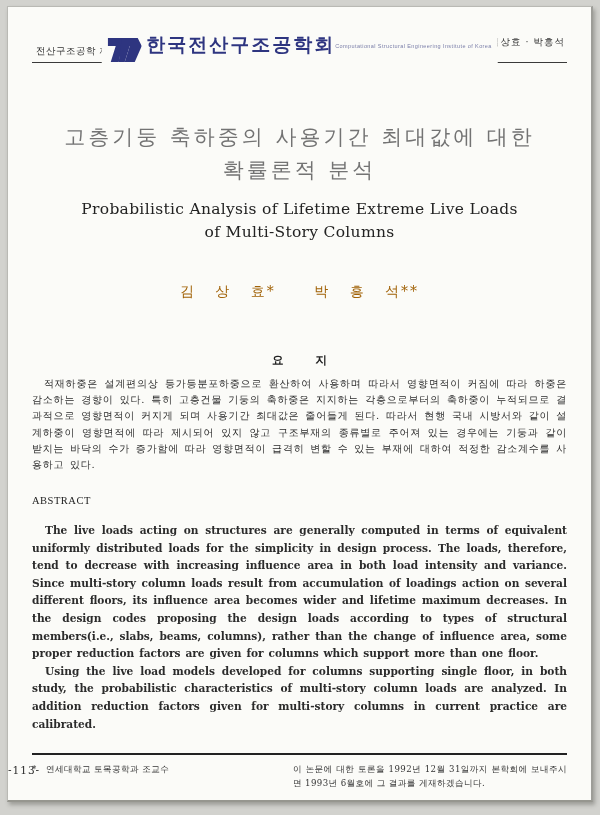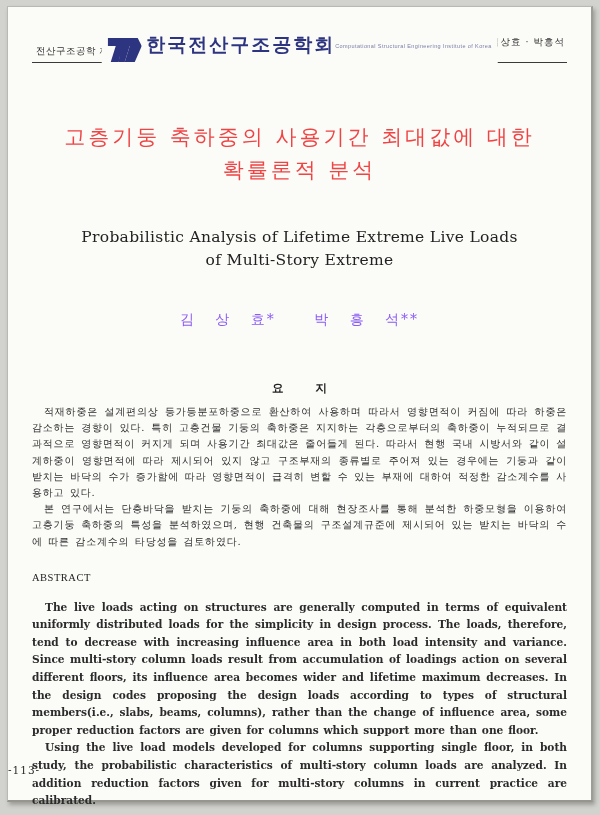--- a/index.html
+++ b/index.html
@@ -68,37 +68,37 @@
     white-space: nowrap;
   }
   
   .title-ko {
     margin-top: 38px;
     text-align: center;
     font-size: 21px;
     font-weight: 500;
     letter-spacing: 3px;
     line-height: 1.55;
-    color: #ef4444;
+    color: #737373;
   }
   .title-en {
-    margin-top: 40px;
+    margin-top: 12px;
     text-align: center;
     font-size: 15.5px;
     letter-spacing: 0.3px;
     line-height: 1.45;
     color: #222;
   }
   .authors {
     margin-top: 40px;
     text-align: center;
     font-size: 14px;
     letter-spacing: 2px;
     white-space: pre;
-    color: #8b5cf6;
+    color: #a16207;
   }
   
   .yoji-heading {
     margin-top: 52px;
     text-align: center;
     font-size: 11.5px;
     font-weight: bold;
     white-space: pre;
     color: #222;
   }
@@ -179,29 +179,28 @@
     </div>
   </div>
 
   <div class="title-ko">
     <div>고층기둥 축하중의 사용기간 최대값에 대한</div>
     <div>확률론적 분석</div>
   </div>
 
   <div class="title-en">
     <div>Probabilistic Analysis of Lifetime Extreme Live Loads</div>
-    <div>of Multi-Story Extreme</div>
+    <div>of Multi-Story Columns</div>
   </div>
 
   <div class="authors">김   상   효*      박   흥   석**</div>
 
   <div class="yoji-heading">요        지</div>
   <div class="abs-ko">
     <p>적재하중은 설계편의상 등가등분포하중으로 환산하여 사용하며 따라서 영향면적이 커짐에 따라 하중은 감소하는 경향이 있다. 특히 고층건물 기둥의 축하중은 지지하는 각층으로부터의 축하중이 누적되므로 결과적으로 영향면적이 커지게 되며 사용기간 최대값은 줄어들게 된다. 따라서 현행 국내 시방서와 같이 설계하중이 영향면적에 따라 제시되어 있지 않고 구조부재의 종류별로 주어져 있는 경우에는 기둥과 같이 받치는 바닥의 수가 증가함에 따라 영향면적이 급격히 변할 수 있는 부재에 대하여 적정한 감소계수를 사용하고 있다.</p>
-    <p>본 연구에서는 단층바닥을 받치는 기둥의 축하중에 대해 현장조사를 통해 분석한 하중모형을 이용하여 고층기둥 축하중의 특성을 분석하였으며, 현행 건축물의 구조설계규준에 제시되어 있는 받치는 바닥의 수에 따른 감소계수의 타당성을 검토하였다.</p>
   </div>
 
   <div class="abstract-heading">ABSTRACT</div>
   <div class="abs-en">
     <p>The live loads acting on structures are generally computed in terms of equivalent uniformly distributed loads for the simplicity in design process. The loads, therefore, tend to decrease with increasing influence area in both load intensity and variance. Since multi-story column loads result from accumulation of loadings action on several different floors, its influence area becomes wider and lifetime maximum decreases. In the design codes proposing the design loads according to types of structural members(i.e., slabs, beams, columns), rather than the change of influence area, some proper reduction factors are given for columns which support more than one floor.</p>
     <p>Using the live load models developed for columns supporting single floor, in both study, the probabilistic characteristics of multi-story column loads are analyzed. In addition reduction factors given for multi-story columns in current practice are calibrated.</p>
   </div>
 
   <div class="fn-rule"></div>
   <div class="footnotes">

